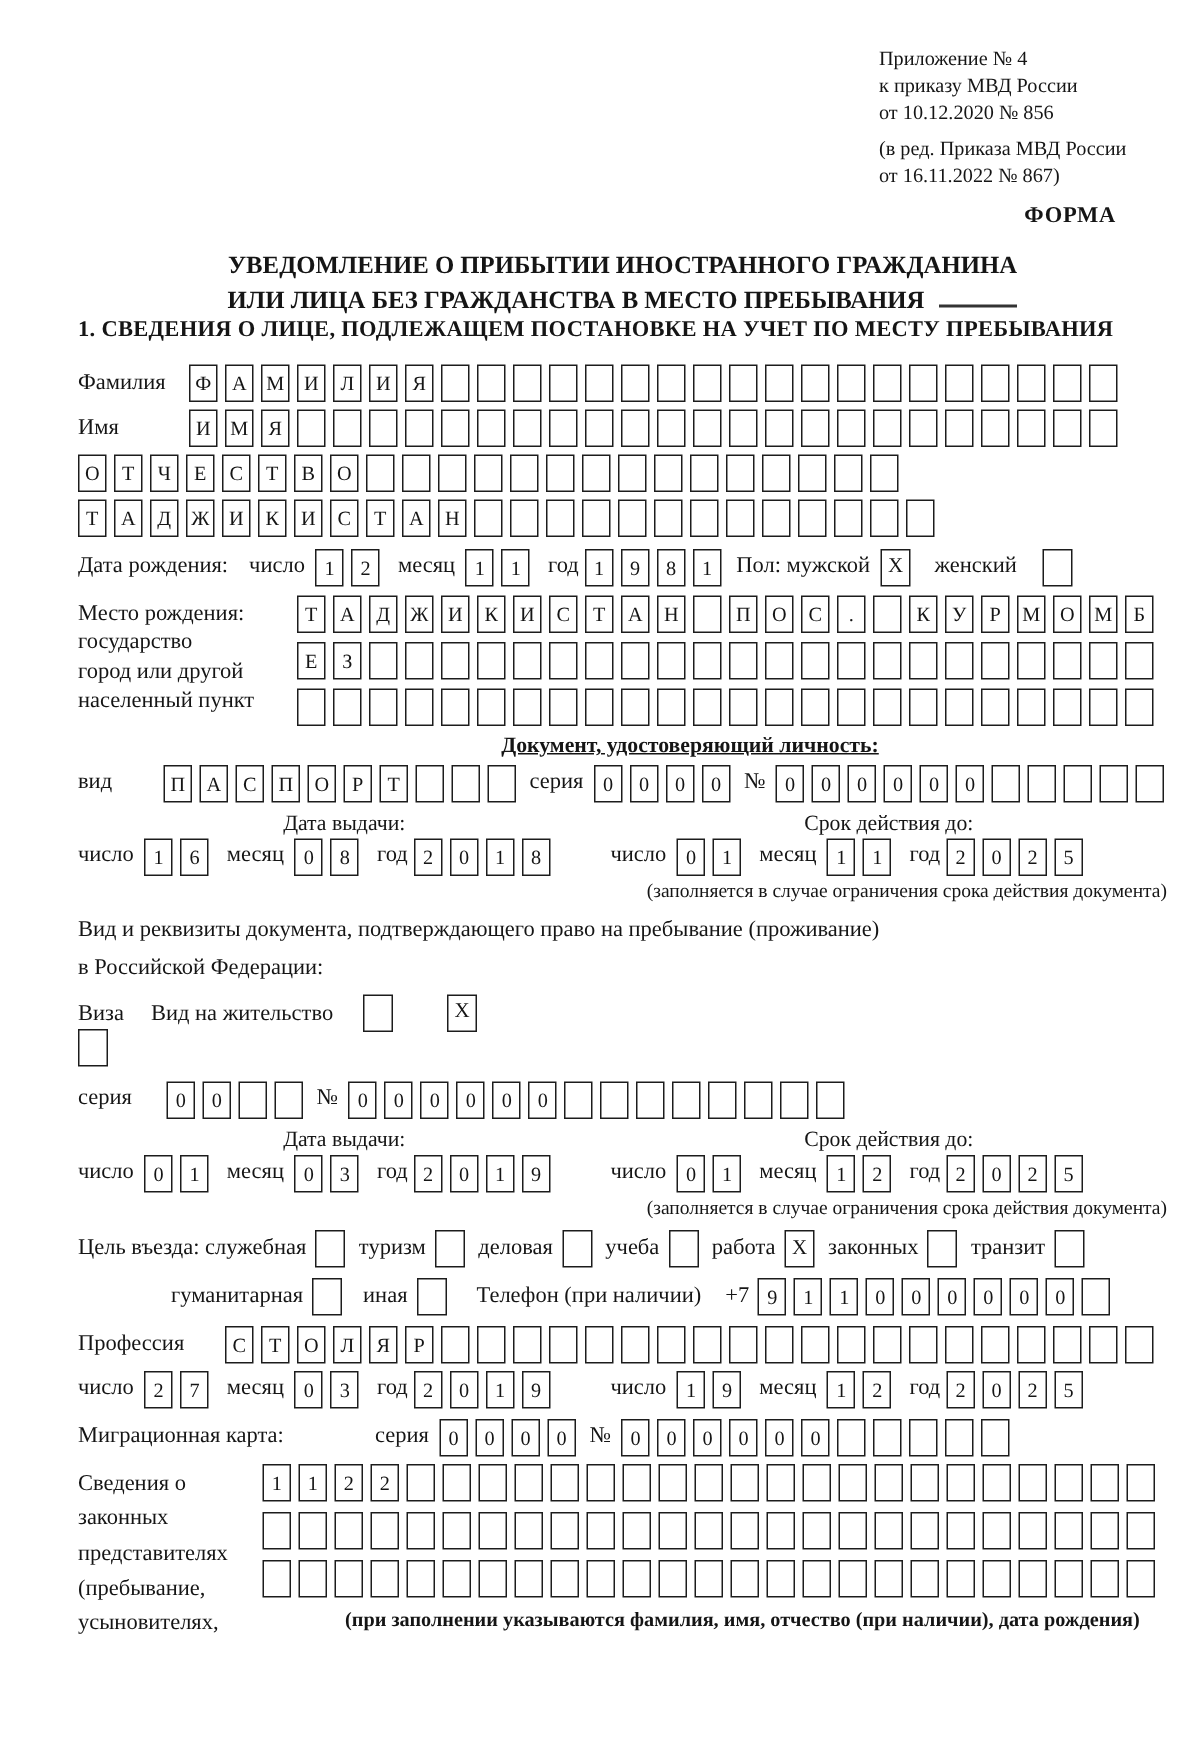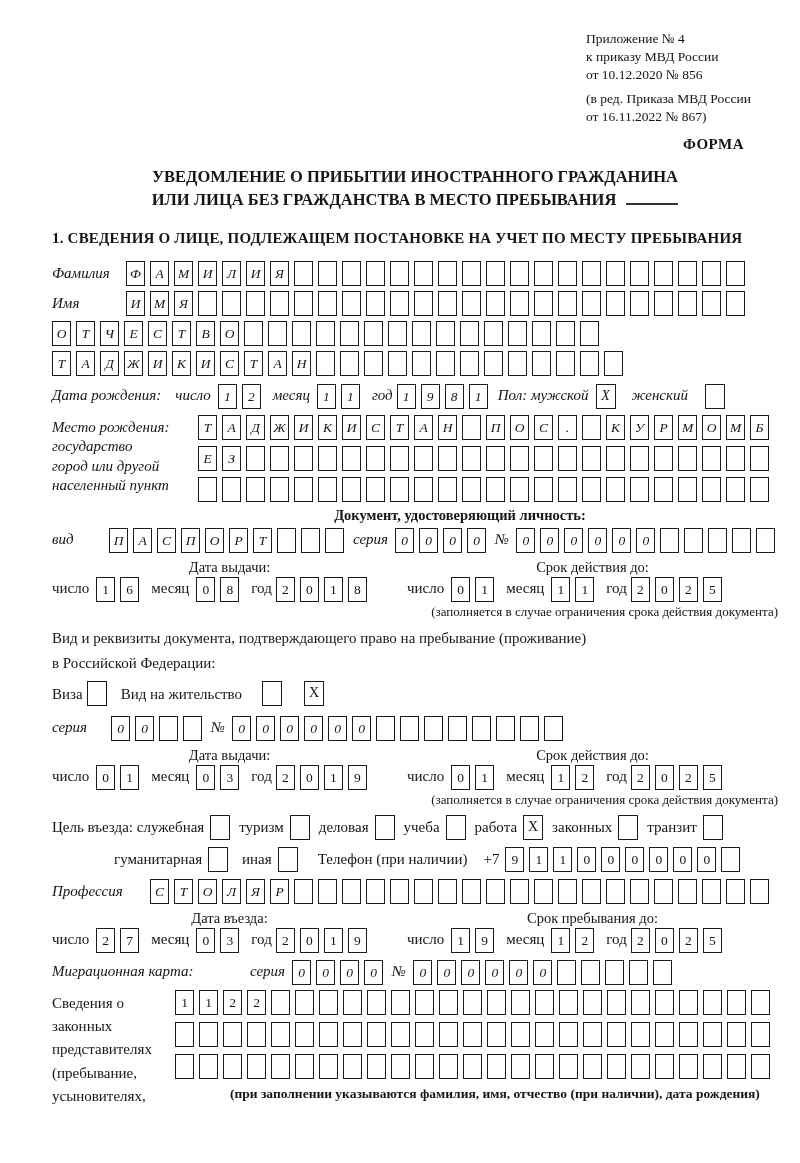--- a/index.html
+++ b/index.html
@@ -12,37 +12,37 @@
   .page { padding:30px 22px 0 52px; }
 
   
   .appendix { margin-left:auto; width:192px; font-size:13.5px; line-height:1.32; }
   .appendix .ed { margin-top:7px; }
   .forma { text-align:right; padding-right:34px; font-weight:bold; font-size:15px; margin-top:10px; letter-spacing:.5px; }
 
   .title { text-align:center; font-weight:bold; font-size:16.5px; margin-top:12px; line-height:1.42; }
   .blank { display:inline-block; width:52px; border-bottom:2.2px solid #333; height:14px; margin-left:10px; }
 
-  .heading { font-weight:bold; font-size:15px; margin-top:18px; margin-bottom:14px; letter-spacing:.2px; }
+  .heading { font-weight:bold; font-size:15px; margin-bottom:14px; letter-spacing:.2px; }
 
   
   .cells { display:flex; flex:none; }
   .cell {
     width:19px; height:25px; flex:none; border:1.7px solid #1c1c1c; margin-right:5px;
     display:flex; align-items:center; justify-content:center;
     font-size:13.5px; line-height:1;
   }
   .cell:last-child { margin-right:0; }
 
   .box {
     width:20px; height:25px; flex:none; border:1.7px solid #1c1c1c;
     display:inline-flex; align-items:center; justify-content:center; font-size:14px;
   }
 
-  .frow { display:flex; align-items:flex-start; margin-bottom:5px;font-style:italic; }
+  .frow { display:flex; align-items:flex-start; margin-bottom:5px; }
   .flabel { flex:none; line-height:1.3; padding-top:3px; }
   .w74 { width:74px; } .w149 { width:149px; } .w124 { width:124px; }
   .w146 { width:146px; } .w98 { width:98px; }
 
   .stack > .cells { margin-bottom:6px; }
   .stack > .cells:last-child { margin-bottom:0; }
 
   .dl { margin:0 7px 0 0; padding-top:3px; }
   .dl.after { margin-left:12px; }
   .dategrp { display:flex; align-items:flex-start; }
@@ -55,21 +55,21 @@
   .dcol-left { width:355px; }
   .note-right { text-align:right; font-size:13px; margin-top:2px; margin-bottom:7px; }
 
   .intro { line-height:1.5; margin-top:3px; }
 
   .opts { display:flex; align-items:flex-start; margin-top:6px; margin-bottom:10px; }
   .opt { display:flex; align-items:flex-start; }
   .opt-text { margin-right:9px; padding-top:3px; line-height:1.35; }
   .opt-center { text-align:center; }
   .wt185 { width:183px; } .wt190 { width:188px; }
-  .mr14 { margin-right:14px; } .mr22 { margin-right:22px; }
+  .mr14 { margin-right:14px;flex-direction:column; } .mr22 { margin-right:36px; }
 
   .prow { display:flex; align-items:center; margin-bottom:7px; }
   .pl { margin-right:6px; }
   .pgap { margin-right:9px; }
 
   .mig-label { width:198px; flex:none; padding-top:3px; }
   .sp { margin:3px 7px 0 9px; flex:none; }
 
   .reps { display:flex; margin-top:4px; }
   .reps-label { width:123px; flex:none; line-height:1.55; padding-top:2px; }
@@ -325,21 +325,21 @@
           <div class="cell"></div>
           <div class="cell"></div>
           <div class="cell"></div>
           <div class="cell"></div>
           <div class="cell"></div>
           <div class="cell"></div>
         </div>
     </div>
   </div>
 
-  <div style="font-weight:bold; text-align:center; margin:2px 0 4px 90px; font-size:14.5px;">Документ, удостоверяющий личность:</div>
+  <div style="font-weight:bold; text-align:center; margin:2px 0 4px 90px; font-size:14.5px;text-decoration:underline;">Документ, удостоверяющий личность:</div>
 
   <div class="frow">
     <span class="dl" style="width:50px;">вид</span>
     <div class="cells">
         <div class="cell">П</div>
         <div class="cell">А</div>
         <div class="cell">С</div>
         <div class="cell">П</div>
         <div class="cell">О</div>
         <div class="cell">Р</div>
@@ -570,24 +570,20 @@
         <div class="cell"></div>
         <div class="cell"></div>
         <div class="cell"></div>
         <div class="cell"></div>
         <div class="cell"></div>
         <div class="cell"></div>
         <div class="cell"></div>
       </div>
   </div>
 
-  <div class="dates-head">
-    <div class="dh-left">Дата въезда:</div>
-    <div class="dh-right">Срок пребывания до:</div>
-  </div>
   <div class="dates-row">
     <div class="dategrp dcol-left">
       <span class="dl">число</span>
       <div class="cells">
           <div class="cell">2</div>
           <div class="cell">7</div>
         </div>
       <span class="dl after">месяц</span>
       <div class="cells">
           <div class="cell">0</div>

